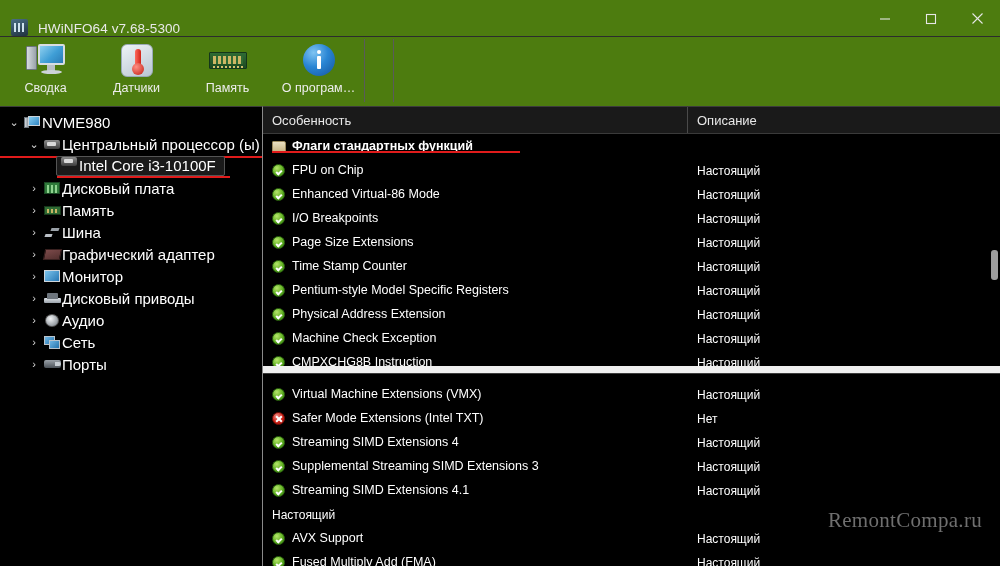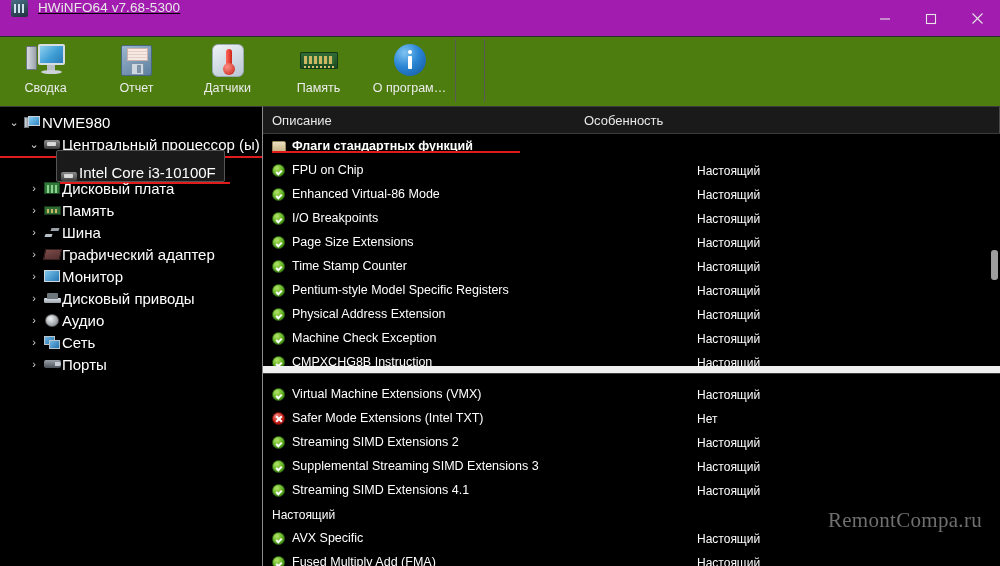--- a/index.html
+++ b/index.html
@@ -12,25 +12,24 @@
   #app {
     position: relative;
     width: 1000px; height: 566px;
     background: #000;
     display: flex; flex-direction: column;
   }
 
   
   .titlebar {
     height: 37px; flex: 0 0 37px;
-    background: #a21caf;
-    display: flex; align-items: flex-start;
+    background: #4d7c0f;
+    display: flex; align-items: flex-end;
     border-bottom: 1px solid #2c2c2c;
     position: relative;
-    text-decoration: underline;
   }
   .tb-icon {
     width: 17px; height: 17px; margin-left: 11px; margin-right: 10px;
     background: linear-gradient(160deg,#4a6f86,#20323f);
     border-radius: 2px; position: relative; flex: 0 0 17px;
   }
   .tb-icon::before {
     content: ""; position: absolute; left: 3px; top: 4px;
     width: 11px; height: 9px;
     background:
@@ -168,21 +167,21 @@
     white-space: nowrap; position: relative; padding-right: 4px;
   }
   .trow .chev {
     width: 16px; flex: 0 0 16px; display: flex; align-items: center; justify-content: center;
     color: #d7d7d7; font-size: 11px; line-height: 1;
   }
   .trow .ticon { width: 20px; flex: 0 0 20px; display: flex; align-items: center; justify-content: center; }
   .trow .tlabel { color: #fff; font-size: 15px; }
   .sel-box {
     background: #1a1a1a; border: 1px solid #555; border-radius: 2px;
-    padding: 0 8px 0 2px; height: 32px; display: flex; align-items: flex-end;
+    padding: 0 8px 0 2px; height: 20px; display: flex; align-items: flex-start;
   }
   .underline-red {
     position: relative;
   }
   .underline-red::after {
     content: ""; position: absolute; left: 0; right: -6px; bottom: -3px;
     height: 2px; background: #e01b1b;
   }
 
   
@@ -351,29 +350,20 @@
             <div class="tower"></div>
             <div class="scr"></div>
             <div class="stand"></div>
             <div class="base"></div>
           </div>
       </div>
       <div class="lbl">Сводка</div>
     </div>
     <div class="tbtn">
       <div class="ico">
-        <div class="ic-report">
-            <div class="label"></div>
-            <div class="shut"></div>
-          </div>
-      </div>
-      <div class="lbl">Отчет</div>
-    </div>
-    <div class="tbtn">
-      <div class="ico">
         <div class="ic-sensors">
             <div class="stem"></div>
             <div class="bulb"></div>
           </div>
       </div>
       <div class="lbl">Датчики</div>
     </div>
     <div class="tbtn">
       <div class="ico">
         <div class="ic-memory"></div>
@@ -491,22 +481,22 @@
             <span class="i-port"></span>
           </span>
         <span class="tlabel">Порты</span>
       </div>
     </div>
 
     <div class="lists">
 
       <div class="panel panel-top">
         <div class="colhead">
+          <div class="ch ch-feature">Особенность</div>
           <div class="ch ch-desc">Описание</div>
-          <div class="ch ch-feature">Особенность</div>
         </div>
         <div class="rows" id="rows-top">
             <div class="lrow grouphdr">
               <div class="cell-feat row-underline">
                 <span class="folder-ico"></span>
                 <span class="txt">Флаги стандартных функций</span>
               </div>
               <div class="cell-desc"><span class="desc"></span></div>
             </div>
             <div class="lrow">
@@ -592,21 +582,21 @@
             <div class="lrow">
               <div class="cell-feat">
                 <span class="mark mark-no"></span>
                 <span class="txt">Safer Mode Extensions (Intel TXT)</span>
               </div>
               <div class="cell-desc"><span class="desc">Нет</span></div>
             </div>
             <div class="lrow">
               <div class="cell-feat">
                 <span class="mark mark-ok"></span>
-                <span class="txt">Streaming SIMD Extensions 2</span>
+                <span class="txt">Streaming SIMD Extensions 4</span>
               </div>
               <div class="cell-desc"><span class="desc">Настоящий</span></div>
             </div>
             <div class="lrow">
               <div class="cell-feat">
                 <span class="mark mark-ok"></span>
                 <span class="txt">Supplemental Streaming SIMD Extensions 3</span>
               </div>
               <div class="cell-desc"><span class="desc">Настоящий</span></div>
             </div>
@@ -616,21 +606,21 @@
                 <span class="txt">Streaming SIMD Extensions 4.1</span>
               </div>
               <div class="cell-desc"><span class="desc">Настоящий</span></div>
             </div>
             <div class="lrow">
               <div class="cell-desc"><span class="desc">Настоящий</span></div>
             </div>
             <div class="lrow">
               <div class="cell-feat">
                 <span class="mark mark-ok"></span>
-                <span class="txt">AVX Specific</span>
+                <span class="txt">AVX Support</span>
               </div>
               <div class="cell-desc"><span class="desc">Настоящий</span></div>
             </div>
             <div class="lrow">
               <div class="cell-feat">
                 <span class="mark mark-ok"></span>
                 <span class="txt">Fused Multiply Add (FMA)</span>
               </div>
               <div class="cell-desc"><span class="desc">Настоящий</span></div>
             </div>

